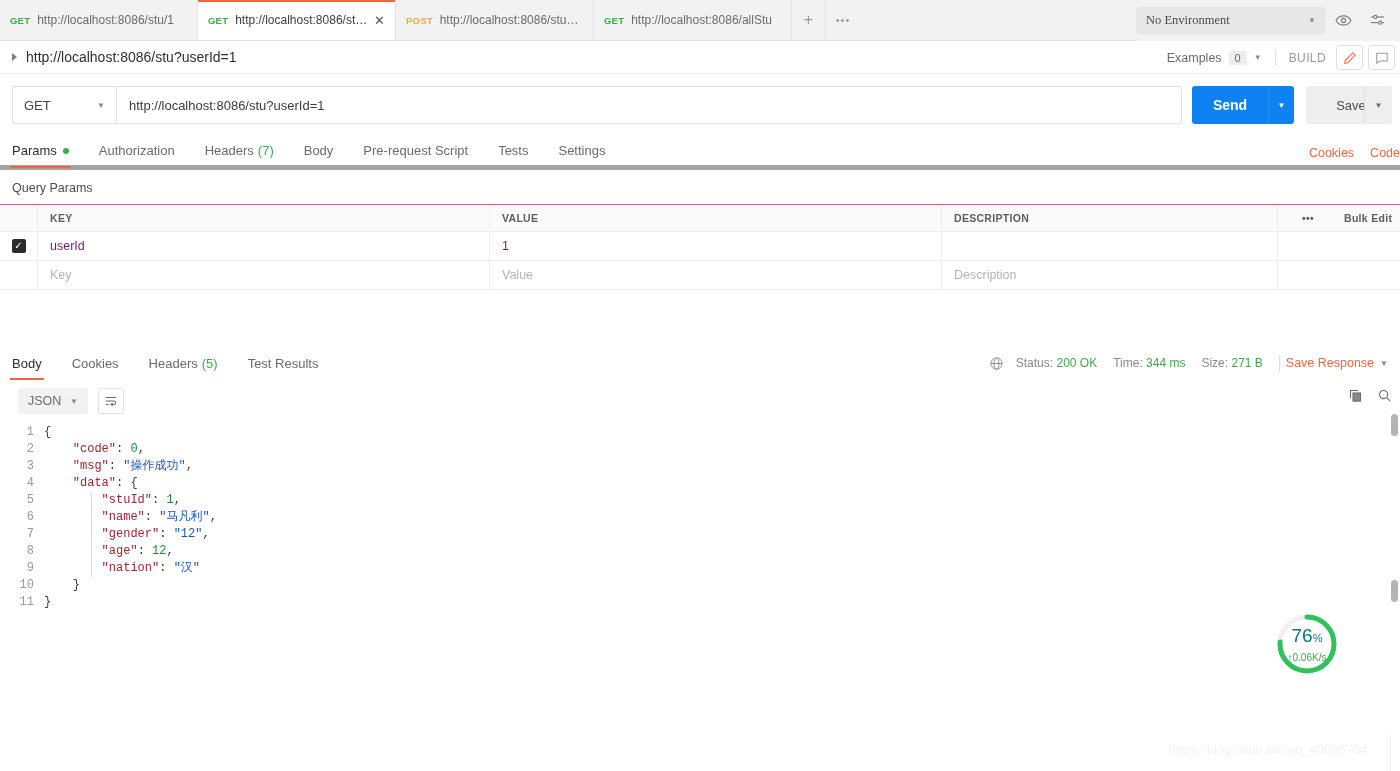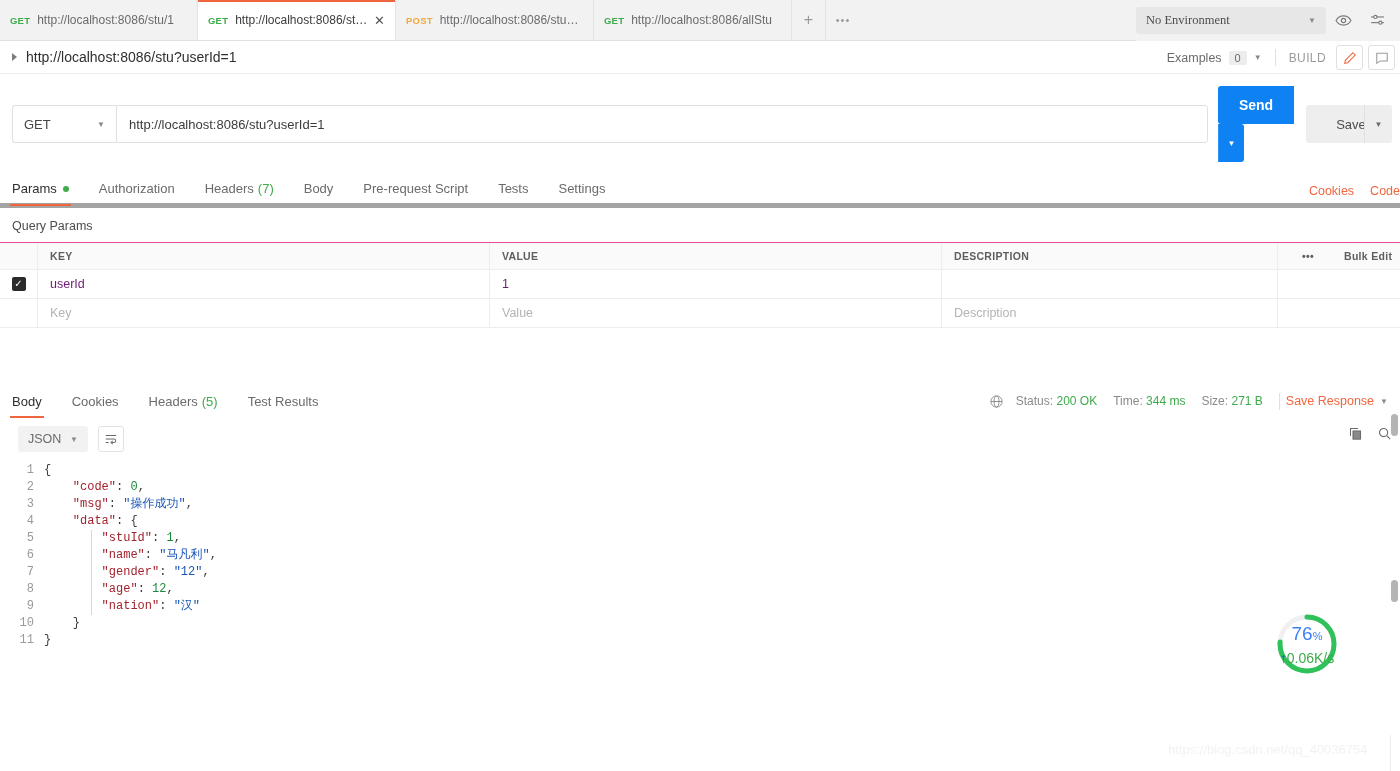--- a/index.html
+++ b/index.html
@@ -178,21 +178,21 @@
     flex: 1 1 auto;
     height: 38px;
     border: 1px solid #e0e0e0;
     border-radius: 0 3px 3px 0;
     display: flex; align-items: center;
     padding: 0 12px;
     background: #fff;
     font-size: 13px; color: #3c3c3c;
     cursor: text;
   }
-  .sendwrap { display: flex; margin-left: 10px; flex-direction: column; }
+  .sendwrap { display: flex; margin-left: 10px; }
   .sendbtn {
     background: #0e82f2; color: #fff;
     height: 38px; width: 76px;
     display: flex; align-items: center; justify-content: center;
     border-radius: 3px 0 0 3px;
     font-size: 14px; font-weight: bold;
     cursor: pointer;
   }
   .sendcaret {
     background: #0e82f2; color: #fff;
@@ -422,23 +422,23 @@
   .gauge {
     position: absolute;
     left: 1275px; top: 612px;
     width: 64px; height: 64px;
   }
   .gauge .gtext {
     position: absolute; inset: 0;
     display: flex; flex-direction: column;
     align-items: center; justify-content: center;
   }
-  .gpct { font-size: 19px; color: #3b82f6; line-height: 1; }
+  .gpct { font-size: 19px; color: #0f766e; line-height: 1; }
   .gpct span { font-size: 11px; }
-  .gspeed { font-size: 14px; color: #3dab4a; margin-top: 8px; line-height: 1; }
+  .gspeed { font-size: 10px; color: #3dab4a; margin-top: 8px; line-height: 1; }
   .gspeed .arr { color: #1a56b8; }
 
   .watermark {
     position: absolute;
     left: 1168px; top: 742px;
     font-size: 13px;
     color: #f2f2f2;
     white-space: nowrap;
   }
   .wm-line {

